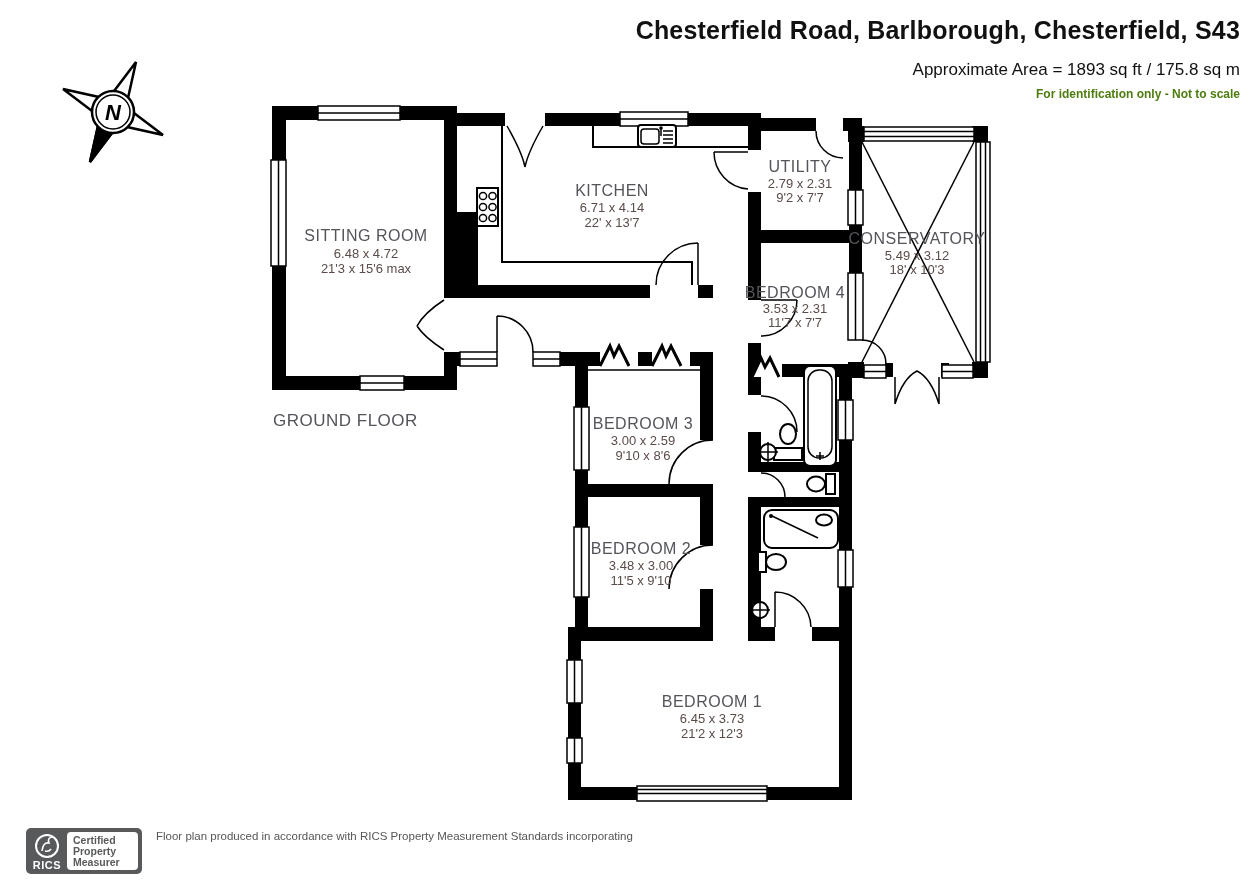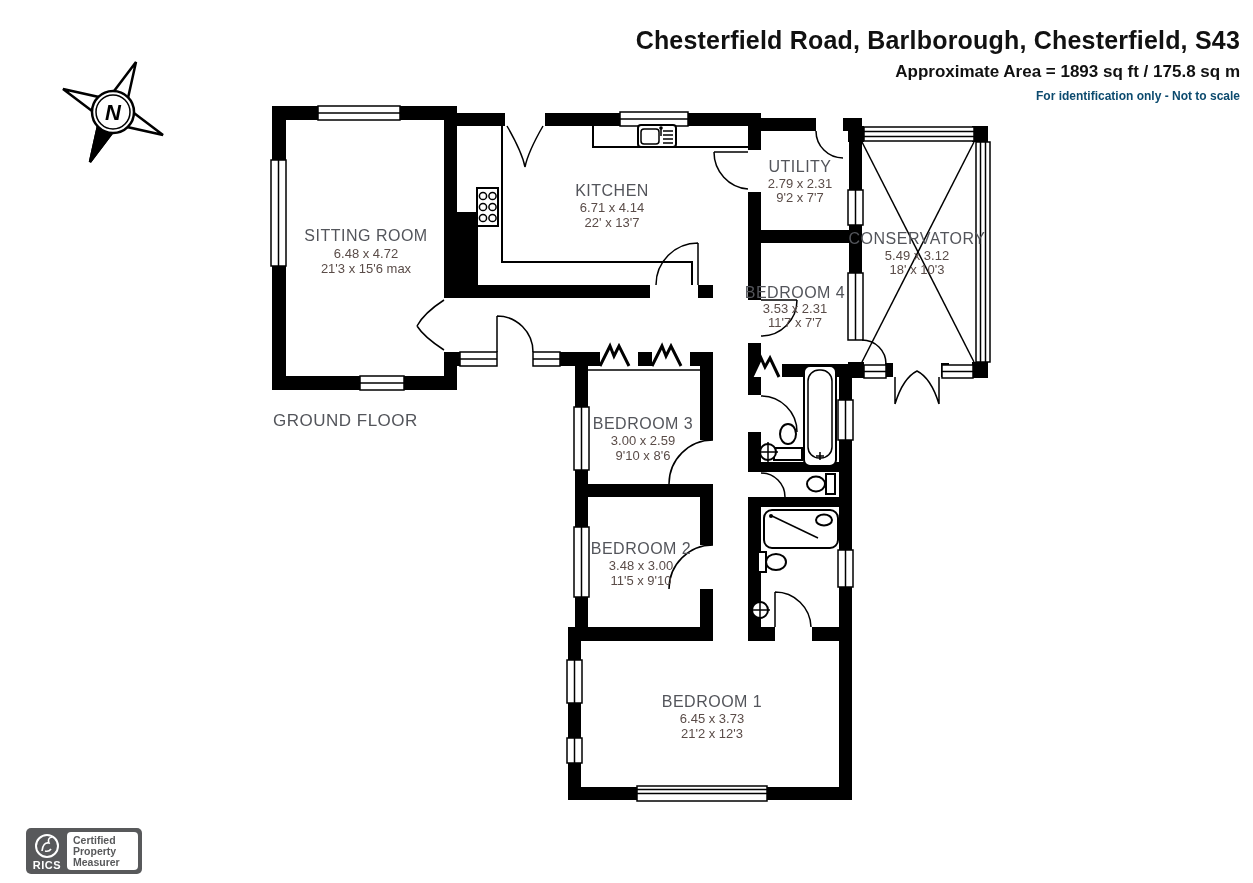--- a/index.html
+++ b/index.html
@@ -1,21 +1,21 @@
 <!DOCTYPE html>
 <html><head>
 <meta charset="utf-8">
 <style>
   html,body{margin:0;padding:0;background:#fff;}
   .page{position:relative;width:1253px;height:883px;background:#fff;overflow:hidden;
         font-family:"Liberation Sans",sans-serif;}
-  .hdr{position:absolute;top:26px;right:13px;text-align:right;}
+  .hdr{position:absolute;top:16px;right:13px;text-align:right;}
   .hdr .title{font-size:25px;font-weight:bold;color:#111;letter-spacing:.2px;}
-  .hdr .area{font-size:17px;font-weight:bold;color:#111;margin-top:7px;}
-  .hdr .disc{font-size:12px;font-weight:600;color:#0c4a6e;margin-top:7px;}
+  .hdr .area{font-size:17px;font-weight:normal;color:#111;margin-top:15px;}
+  .hdr .disc{font-size:12px;font-weight:600;color:#4d7c0f;margin-top:7px;}
   svg{position:absolute;left:0;top:0;}
   svg text{font-family:"Liberation Sans",sans-serif;}
   .rn{font-size:16px;fill:#53555b;letter-spacing:.5px;}
   .rd{font-size:13px;fill:#5a4c48;}
   .gf{font-size:17px;fill:#53555b;letter-spacing:.5px;}
   .w{fill:#000;}
   .ln{stroke:#000;stroke-width:2;fill:none;}
   .thin{stroke:#000;stroke-width:1.5;fill:none;}
   .win{fill:#fff;stroke:#000;stroke-width:1.5;}
   .fx{fill:#fff;stroke:#000;stroke-width:2;}
@@ -345,16 +345,17 @@
         <circle cx="22" cy="19" r="11" fill="none" stroke="#fff" stroke-width="2"></circle>
         <path d="M17,24 q1,-9 7,-8 q-2,-5 3,-6 M20,24 q4,1 6,-2" fill="none" stroke="#fff" stroke-width="1.6"></path>
       </g>
       <text x="22" y="42" text-anchor="middle" style="font-size:11px;font-weight:bold;fill:#fff;letter-spacing:.5px">RICS</text>
       <rect x="42" y="5" width="71" height="38" rx="4" fill="#fff"></rect>
       <text x="48" y="17" style="font-size:10.5px;font-weight:bold;fill:#58595b">Certified</text>
       <text x="48" y="28" style="font-size:10.5px;font-weight:bold;fill:#58595b">Property</text>
       <text x="48" y="39" style="font-size:10.5px;font-weight:bold;fill:#58595b">Measurer</text>
     </svg>
     <div class="ftxt">
+      <div>Floor plan produced in accordance with RICS Property Measurement Standards incorporating</div>
     </div>
   </div>
 
 </div>
 
 </body></html>

